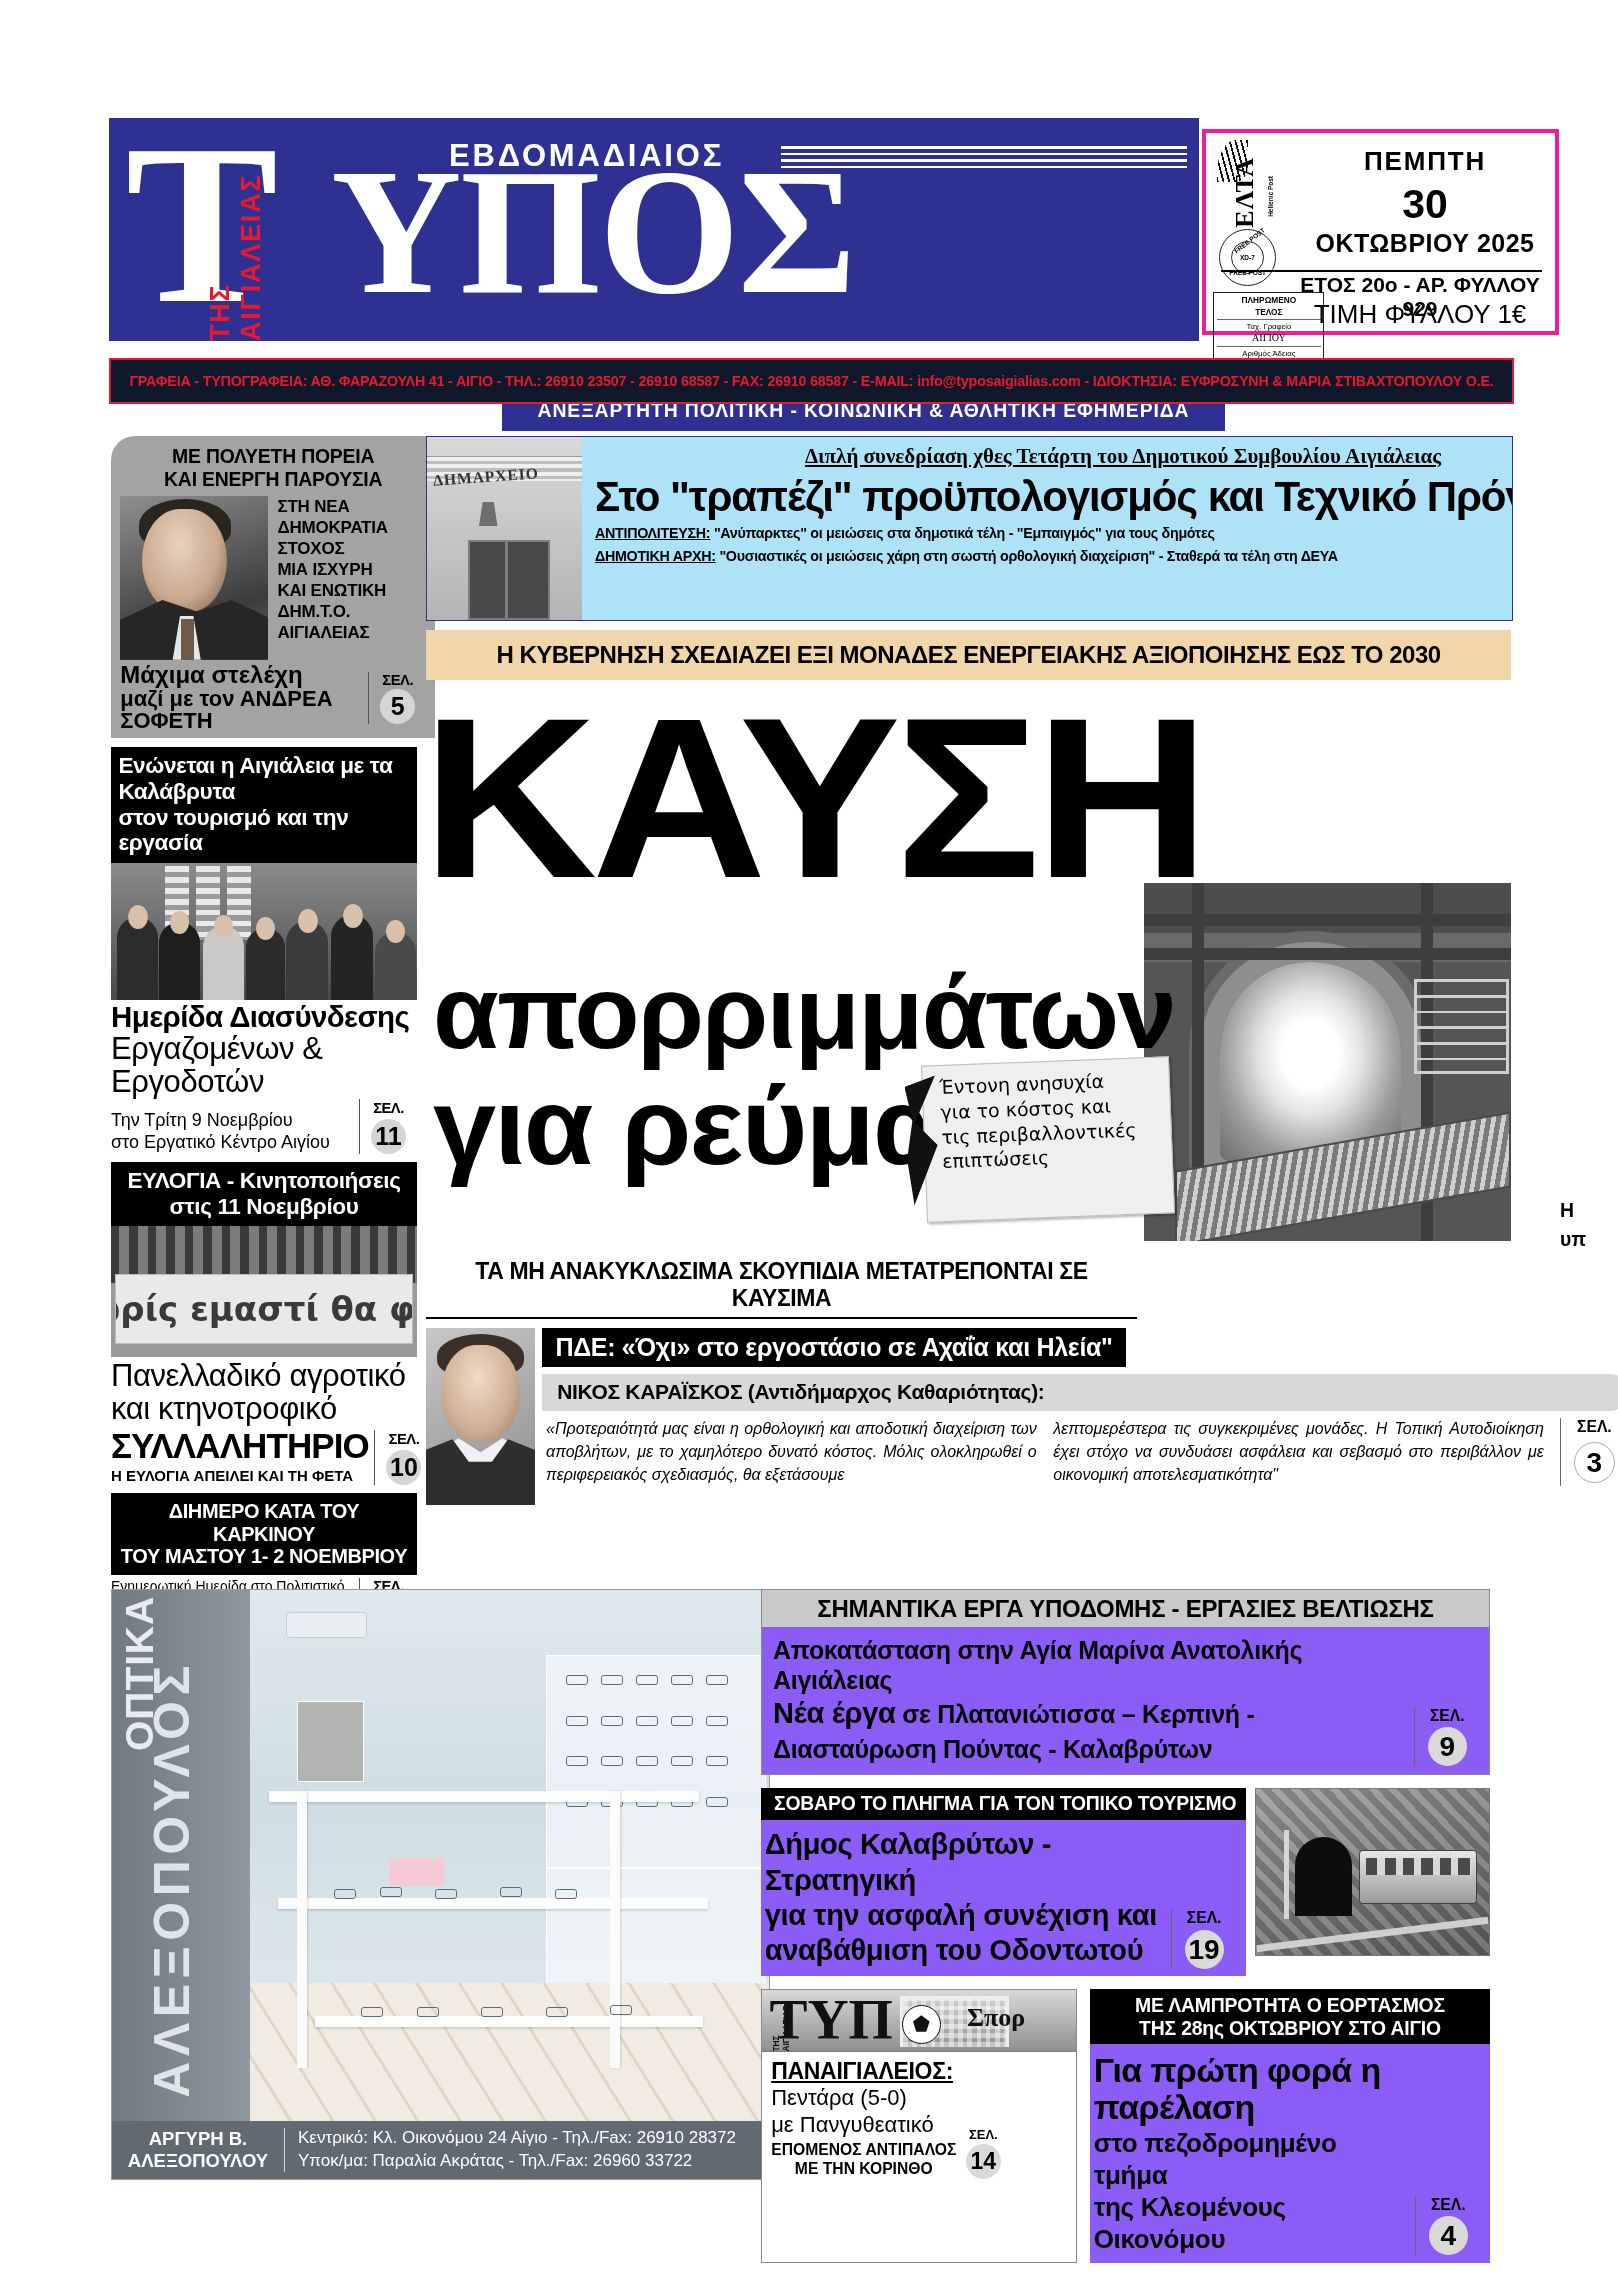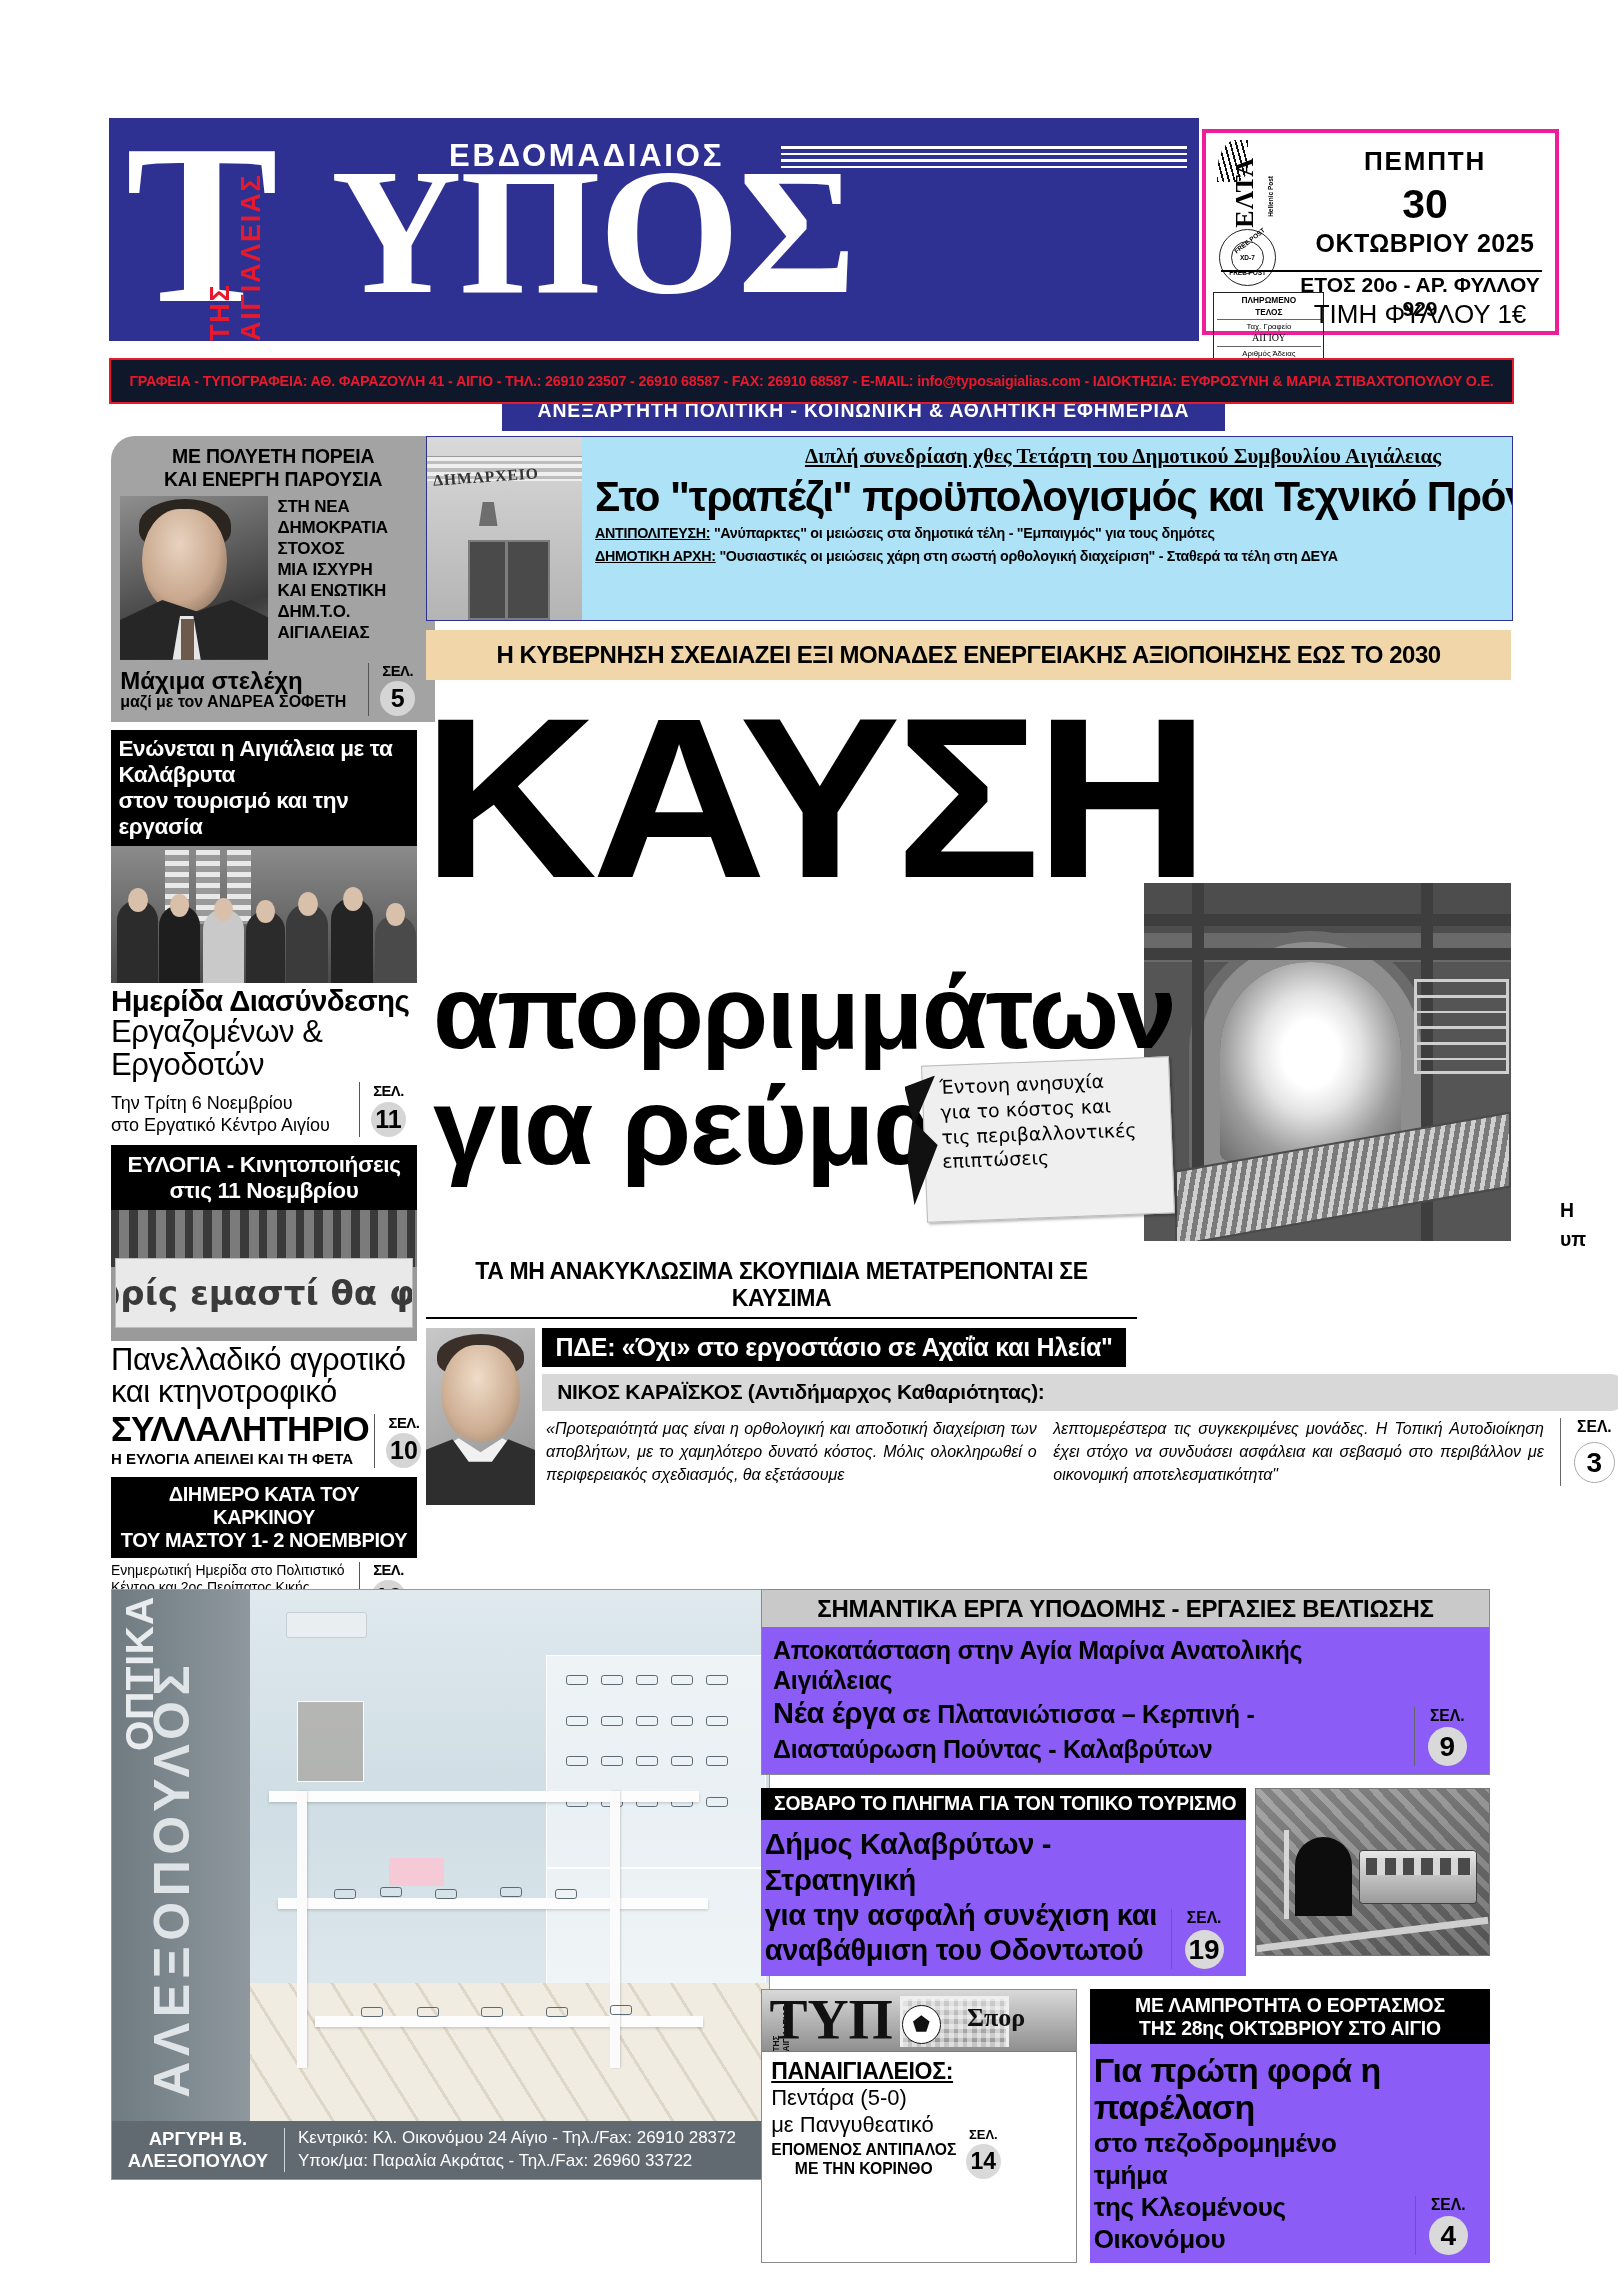--- a/index.html
+++ b/index.html
@@ -56,21 +56,21 @@
   .sb-photo{width:148px;height:164px;flex:none;position:relative;overflow:hidden;
     background:linear-gradient(160deg,#8f8f8f,#595959 45%,#3b3b3b 70%,#6d6d6d);}
   .sb-photo .face{position:absolute;left:22px;top:13px;width:85px;height:103px;border-radius:46%/52%;background:radial-gradient(ellipse at 44% 34%,#e8d3c0,#c9a88e 58%,#8d7560 85%);}
   .sb-photo .hair{position:absolute;left:18.5px;top:3.7px;width:92px;height:52px;border-radius:50% 50% 38% 38%;background:#2b2520;}
   .sb-photo .suit{position:absolute;left:-1.8px;bottom:0;width:157px;height:65px;background:#262626;clip-path:polygon(0 40%,28% 8%,50% 26%,72% 8%,100% 40%,100% 100%,0 100%);}
   .sb-photo .shirt{position:absolute;left:48px;bottom:0;width:37px;height:44px;background:#e6e6e6;clip-path:polygon(32% 0,68% 0,88% 100%,12% 100%);}
   .sb-photo .tie{position:absolute;left:61px;bottom:0;width:13px;height:41px;background:#6d5a4a;}
   .sb-sideinfo{flex:1;padding-left:9.2px;font-size:17px;font-weight:bold;line-height:1.24;letter-spacing:-0.2px;}
   .sb-kicker{display:flex;align-items:center;padding:3.7px 0 1.8px 0;}
   .sb-kicker .txt{flex:1;font-size:24px;font-weight:bold;line-height:1.02;}
-  .sb-kicker .txt .l2{font-size:16px;}
+  .sb-kicker .txt .l2{font-size:22px;}
   .pagebadge{width:57px;flex:none;text-align:center;border-left:1.8px solid #555;margin-left:5.5px;}
   .pagebadge .sel{font-size:14.8px;font-weight:bold;letter-spacing:-0.5px;}
   .pagebadge .num{display:inline-block;margin-top:1.8px;min-width:35px;height:35px;line-height:35px;border-radius:50%;background:#d5d5d5;font-size:25px;font-weight:bold;}
 
   .sb-blackbar{background:#000;color:#fff;padding:6.5px 7.4px;margin-top:8.3px;}
   .sb-blackbar div{font-size:22.6px;font-weight:bold;line-height:1.14;letter-spacing:-0.4px;}
   .sb-blackbar.center div{text-align:center;}
 
   .photo-group{width:306px;height:137px;position:relative;overflow:hidden;background:#6e6e6e;}
   .photo-group .wall{position:absolute;inset:0;background:linear-gradient(180deg,#8b8b8b,#4a4a4a);}
@@ -328,21 +328,21 @@
         <div class="p" style="left:220px;width:42px;height:85px;background:#242424;"></div>
         <div class="h" style="left:232px;top:41px;width:20px;height:24px;"></div>
         <div class="p" style="left:264px;width:41px;height:68px;background:#4a4a4a;"></div>
         <div class="h" style="left:275px;top:57px;width:19.4px;height:23px;"></div>
       </div>
       <div class="sb-body">
         <div class="sb-title-big">Ημερίδα Διασύνδεσης</div>
         <div class="sb-title-mid">Εργαζομένων &amp; Εργοδοτών</div>
         <div class="row-with-badge">
           <div class="grow">
-            <div>Την Τρίτη 6 Νοεμβρίου</div>
+            <div>Την Τρίτη 9 Νοεμβρίου</div>
             <div>στο Εργατικό Κέντρο Αιγίου</div>
           </div>
           <div class="pagebadge">
             <div class="sel">ΣΕΛ.</div>
             <div class="num">11</div>
           </div>
         </div>
       </div>
     </div>
 

